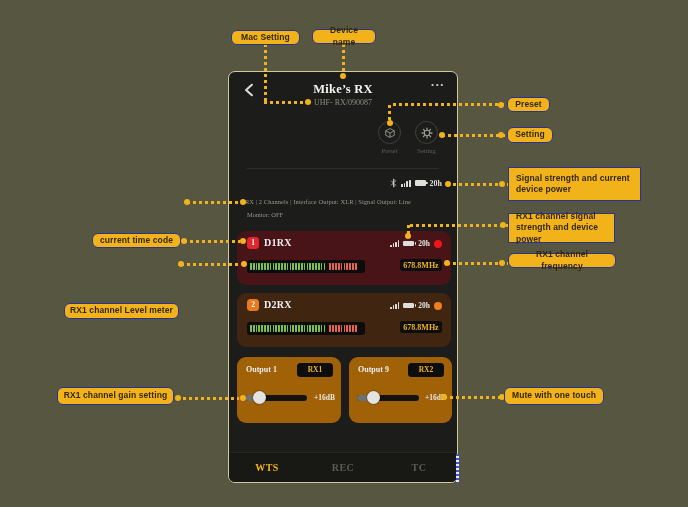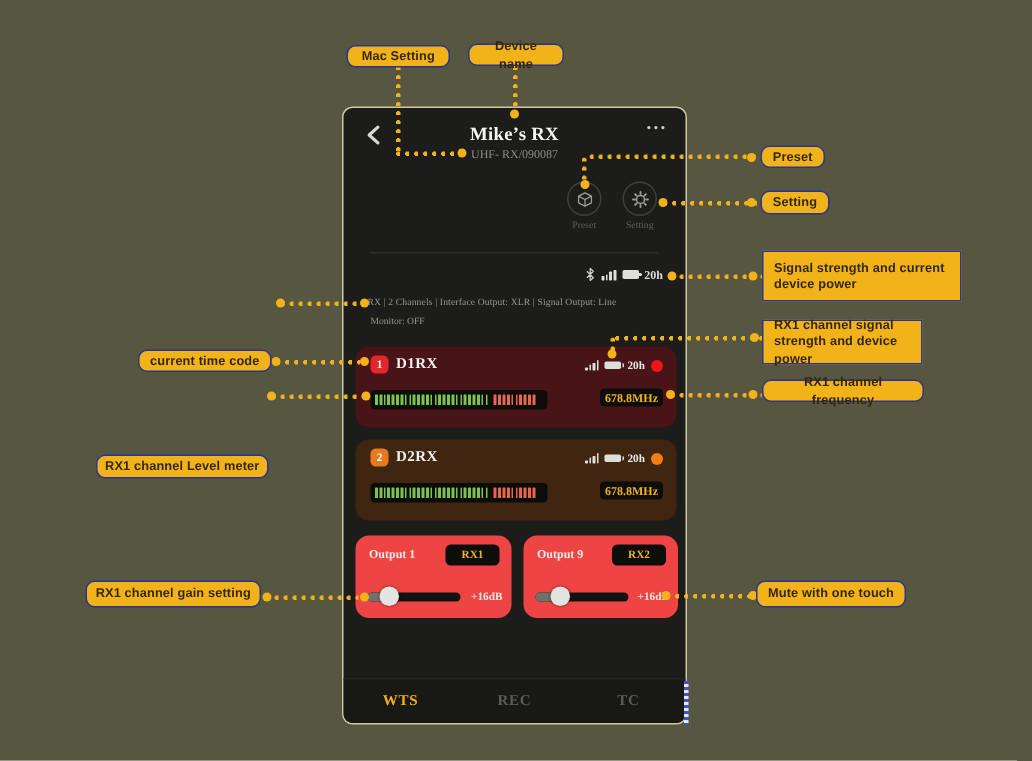--- a/index.html
+++ b/index.html
@@ -70,21 +70,21 @@
   .chtime{color:#e6e6e2;font-size:7.5px;font-weight:bold;}
   .mutedot{width:8px;height:8px;border-radius:50%;cursor:pointer;}
   #ch1 .mutedot{background:#ee1515;}
   #ch2 .mutedot{background:#f37d18;}
   .meter{position:absolute;left:10px;top:29px;width:118px;height:13px;background:#0c0c0a;border-radius:3px;
          display:flex;align-items:center;padding:0 3px;box-sizing:border-box;overflow:hidden;}
   .mbar{display:inline-block;width:1.7px;height:7px;margin-right:1.15px;border-radius:.4px;}
   .freq{position:absolute;right:9px;top:28px;width:42px;height:12px;background:#0d0d0b;border-radius:3px;
         color:#f2b31a;font-size:8px;font-weight:bold;display:flex;align-items:center;justify-content:center;}
 
-  .outcard{position:absolute;top:285px;height:55px;background:#ef4444;border-radius:9px;}
+  .outcard{position:absolute;top:285px;height:66px;background:#a16207;border-radius:9px;}
   #out1{left:8px;width:104px;}
   #out2{left:120px;width:103px;}
   .outlabel{position:absolute;left:9px;top:8px;color:#ececе8;color:#ececeb;font-size:8px;font-weight:bold;}
   .srcbadge{position:absolute;right:8px;top:6px;width:36px;height:13.5px;background:#0d0d0b;border-radius:3.5px;
             color:#f2b31a;font-size:7.5px;font-weight:bold;display:flex;align-items:center;justify-content:center;cursor:pointer;}
   .slider{position:absolute;left:8px;top:37.5px;width:62px;height:6px;background:#121210;border-radius:3px;cursor:pointer;}
   .track-fill{position:absolute;left:0;top:0;height:6px;background:#70706c;border-radius:3px;}
   .knob{position:absolute;top:-3.5px;width:13px;height:13px;background:#e3e3e1;border-radius:50%;
         box-shadow:0 0 2px rgba(0,0,0,.6);cursor:grab;}
   .gain{position:absolute;right:6px;top:36px;color:#e8e8e4;font-size:7.5px;font-weight:bold;}

